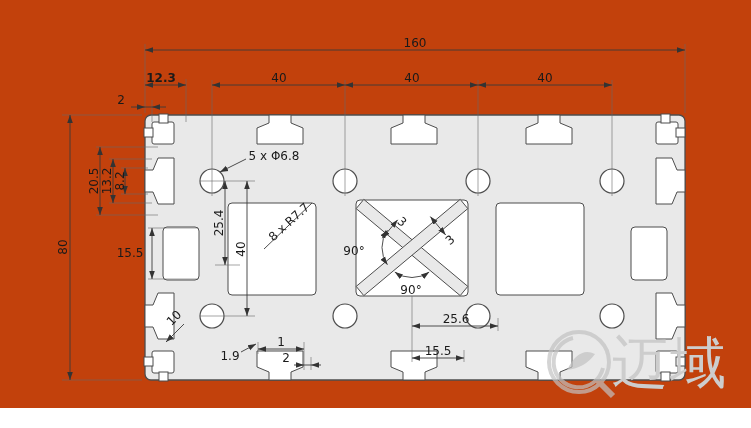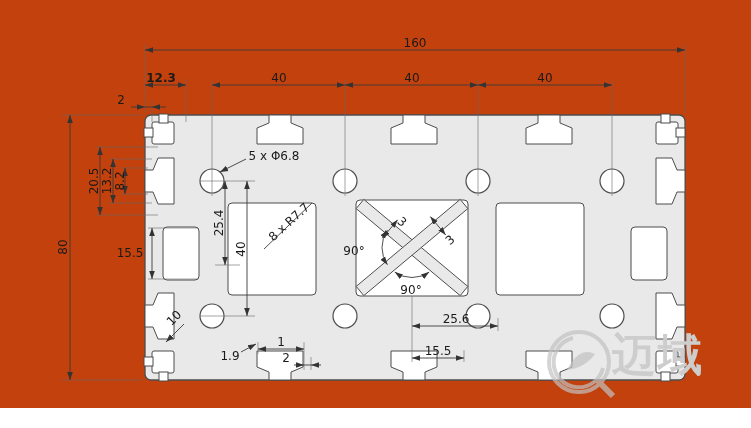--- a/index.html
+++ b/index.html
@@ -12,21 +12,21 @@
     position:absolute;transform:translate(-50%,-50%);
     font-size:12px;color:#1a1a1a;white-space:nowrap;z-index:3;line-height:1;
   }
   .r90{transform:translate(-50%,-50%) rotate(-90deg);}
   .rm42{transform:translate(-50%,-50%) rotate(-42deg);}
   .r40{transform:translate(-50%,-50%) rotate(40deg);}
   .rm40{transform:translate(-50%,-50%) rotate(-40deg);}
   .rm45{transform:translate(-50%,-50%) rotate(-45deg);}
   .watermark-text{
     position:absolute;left:612px;top:326px;width:139px;height:80px;overflow:hidden;
-    font-size:44px;font-weight:bold;color:#cdcdcd;z-index:2;letter-spacing:2px;
+    font-size:56px;font-weight:normal;color:#cdcdcd;z-index:2;letter-spacing:2px;
     transform:none;
   }
   
   .profile-fill{fill:#e9e9e9;stroke:#4d4d4d;stroke-width:1.3;}
   .cut{fill:#ffffff;stroke:#4d4d4d;stroke-width:1;}
   .web{fill:#e9e9e9;stroke:#4d4d4d;stroke-width:1;}
   .hole{fill:#ffffff;stroke:#4d4d4d;stroke-width:1.2;}
   .ext{stroke:#6a6a6a;stroke-width:0.6;fill:none;}
   .dim{stroke:#3a3a3a;stroke-width:0.9;fill:none;marker-start:url(#arr);marker-end:url(#arr);}
   .ldr{stroke:#3a3a3a;stroke-width:0.9;fill:none;marker-end:url(#arr);}

